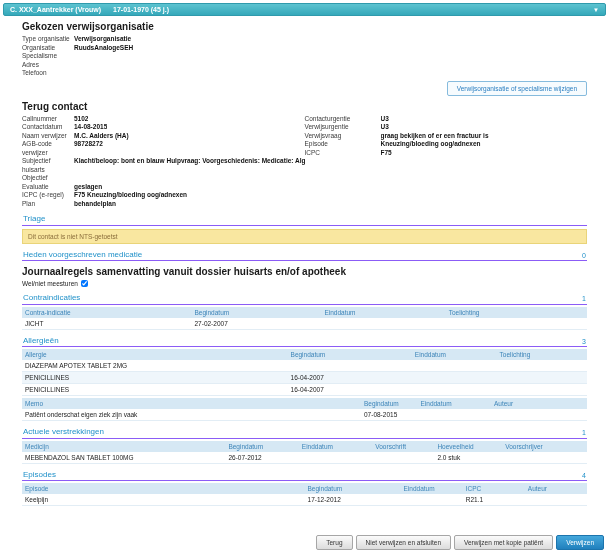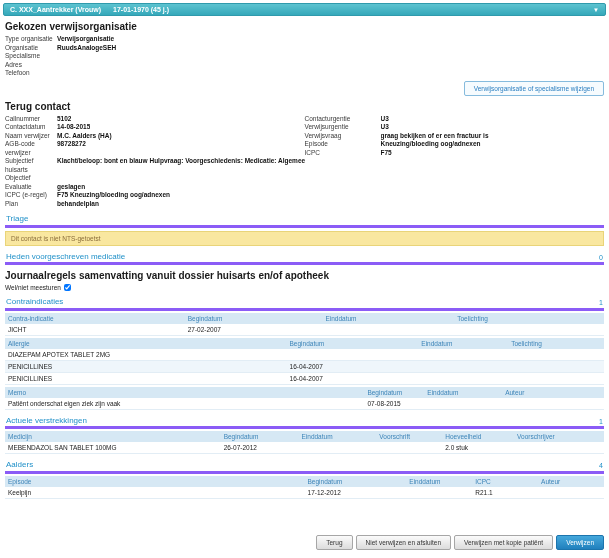--- a/index.html
+++ b/index.html
@@ -22,21 +22,21 @@
     color: #ffffff;
     display: flex;
     align-items: center;
     gap: 12px;
     padding: 0 6px;
     font-size: 7px;
     font-weight: bold;
   }
   .topbar .chev { margin-left: auto; font-size: 6px; font-weight: normal; cursor: pointer; }
 
-  .content { padding: 0 5px; }
+  .content { padding: 0 22px; }
 
   h1 {
     font-size: 10px;
     font-weight: bold;
     color: #1a1a1a;
     margin: 5px 0 3px;
   }
 
   .fieldrow { display: flex; line-height: 8.5px; align-items: baseline; }
   .fieldrow .lbl { width: 52px; flex-shrink: 0; color: #3a3a3a; font-size: 6.5px; }
@@ -47,21 +47,21 @@
   .twocol .col.right .lbl { width: 76px; }
 
   .btn-row-right { display: flex; justify-content: flex-end; margin: 3px 0 1px; }
 
   .sect {
     display: flex;
     justify-content: space-between;
     align-items: flex-end;
     color: #2191c9;
     font-size: 8px;
-    border-bottom: 3px solid #8b5cf6;
+    border-bottom: 1px solid #8b5cf6;
     padding: 1px 1px 1.5px;
     margin-top: 5px;
     cursor: pointer;
   }
   .sect .count { font-size: 7px; }
 
   .banner {
     margin-top: 3px;
     background: #f9e7a0;
     border: 1px solid #e9d479;
@@ -279,20 +279,24 @@
       <tbody>
         <tr>
           <td>JICHT</td>
           <td>27-02-2007</td>
           <td></td>
           <td></td>
         </tr>
       </tbody>
     </table>
 
+  <div class="sect">
+    <span>Allergieën</span>
+    <span class="count">3</span>
+  </div>
   <table id="tbl-allerg">
       <thead>
         <tr>
           <th>Allergie</th>
           <th>Begindatum</th>
           <th>Einddatum</th>
           <th>Toelichting</th>
         </tr>
       </thead>
       <tbody>
@@ -359,21 +363,21 @@
           <td></td>
           <td></td>
           <td>2.0 stuk</td>
           <td></td>
         </tr>
       </tbody>
     </table>
 
 
   <div class="sect">
-    <span>Aalders</span>
+    <span>Episodes</span>
     <span class="count">4</span>
   </div>
   <table id="tbl-episodes">
       <thead>
         <tr>
           <th>Episode</th>
           <th>Begindatum</th>
           <th>Einddatum</th>
           <th>ICPC</th>
           <th>Auteur</th>

